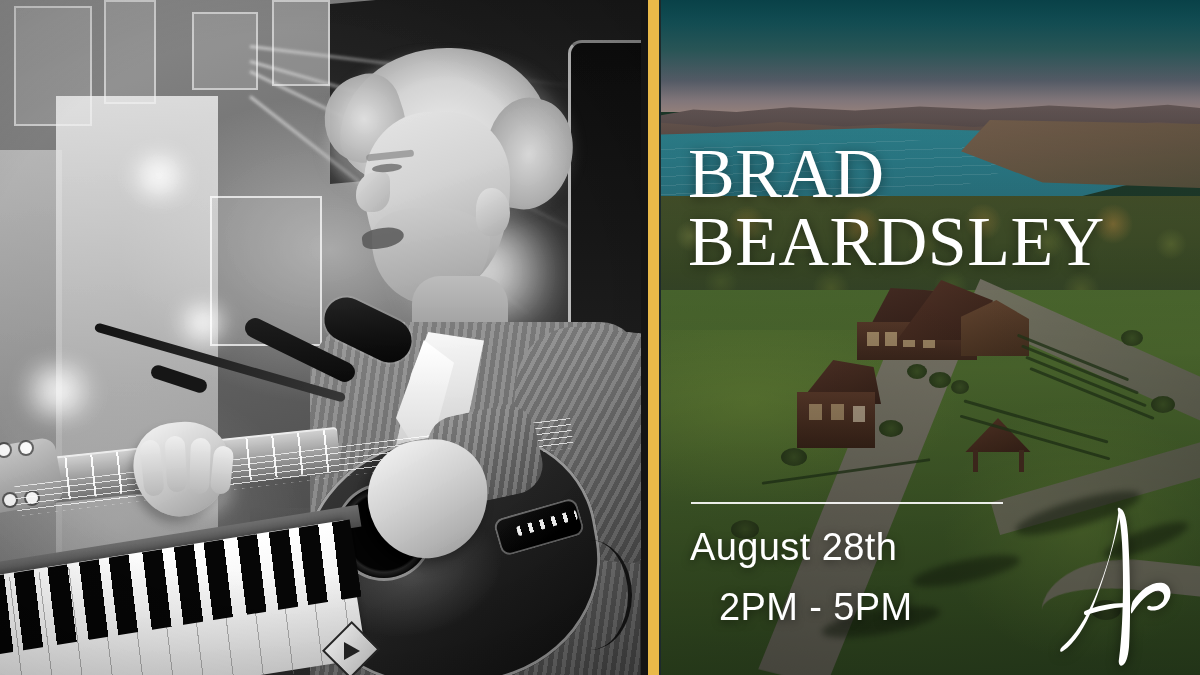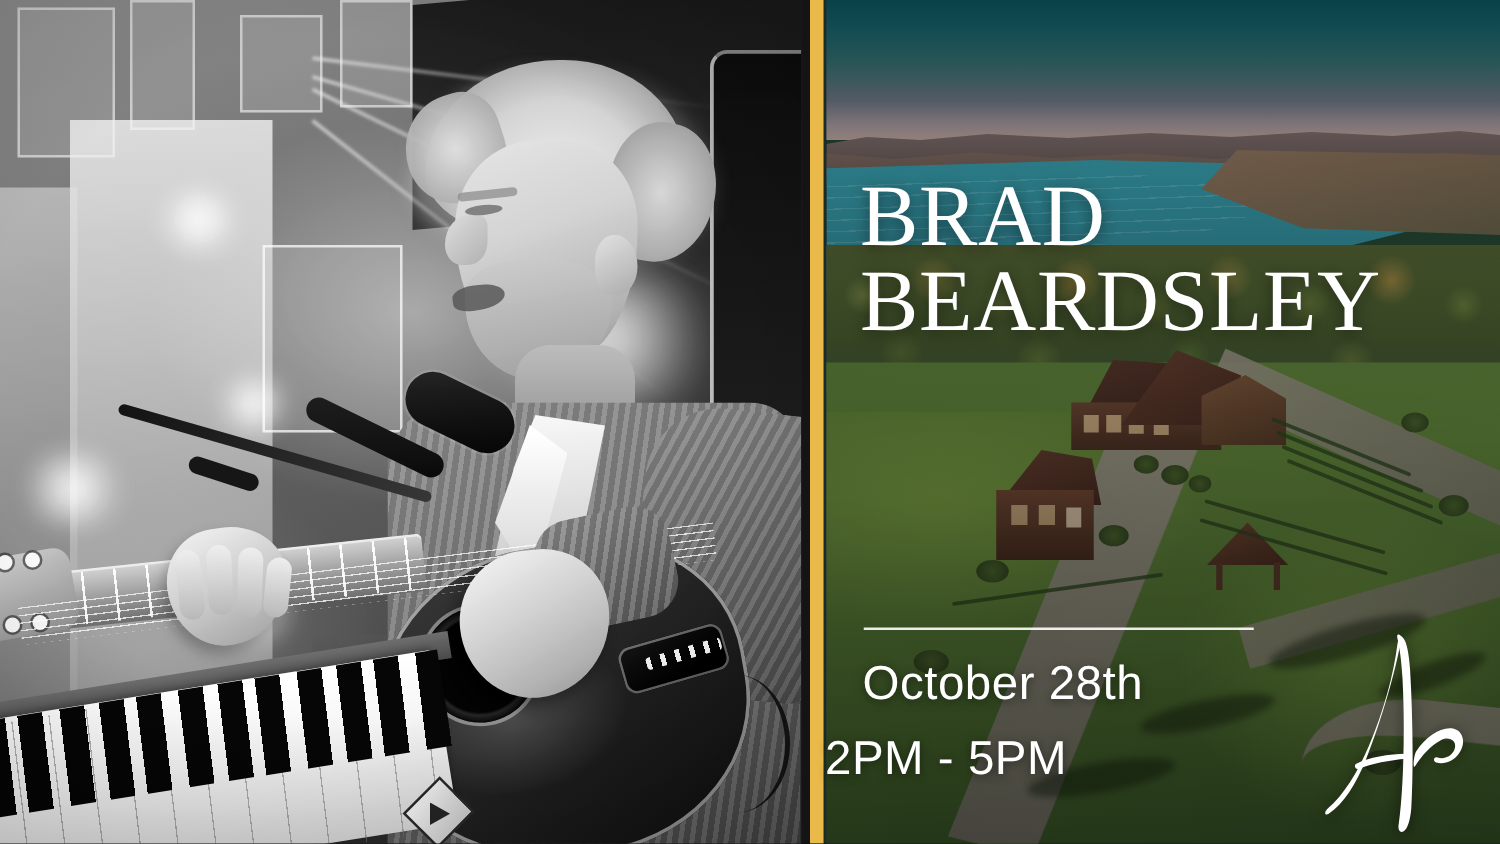--- a/index.html
+++ b/index.html
@@ -392,21 +392,21 @@
   .rule {
     position:absolute; left:691px; top:502px; width:312px; height:2px;
     background:rgba(255,255,255,.9);
   }
   .date {
     position:absolute; left:690px; top:526px;
     font-size:38px; font-weight:400; letter-spacing:.4px;
     color:#ffffff; text-shadow:0 2px 8px rgba(0,0,0,.5);
   }
   .time {
-    position:absolute; left:660px; top:586px;
+    position:absolute; left:719px; top:586px;
     font-size:38px; font-weight:400; letter-spacing:.4px;
     color:#ffffff; text-shadow:0 2px 8px rgba(0,0,0,.5);
   }
 
   .logo { position:absolute; left:1055px; top:505px; width:126px; height:165px; }
   .logo svg { display:block; width:100%; height:100%;
     filter:drop-shadow(0 2px 6px rgba(0,0,0,.5)); }
 </style>
 </head>
 <body>
@@ -570,21 +570,21 @@
   </div>
 
 
   <div class="title">
     <span class="tl">BRAD</span>
     <span class="tl">BEARDSLEY</span>
   </div>
 
   <div class="rule"></div>
 
-  <div class="date">October 28th</div>
+  <div class="date">August 28th</div>
   <div class="time">2PM - 5PM</div>
 
   <div class="logo">
     <svg viewBox="0 0 126 165" xmlns="http://www.w3.org/2000/svg" aria-hidden="true">
 
       <path d="M66 6 C62 30 50 72 38 102 C30 122 20 138 8 146 C5 148 4 145 7 142 C20 131 31 113 40 92 C52 64 60 34 63 10 C64 4 67 2 66 6 Z" fill="#ffffff"></path>
       <path d="M66 4 C70 6 72 16 73 30 C75 62 76 108 74 142 C73 152 71 158 68 160 C65 162 63 159 64 154 C68 126 69 74 67 38 C66 20 64 10 63 6 C62 2 64 2 66 4 Z" fill="#ffffff"></path>
 
       <path d="M30 106 C40 101 56 98 70 98 C72 98 72 102 70 102 C57 103 42 106 32 110 C29 111 28 107 30 106 Z" fill="#ffffff"></path>
 

